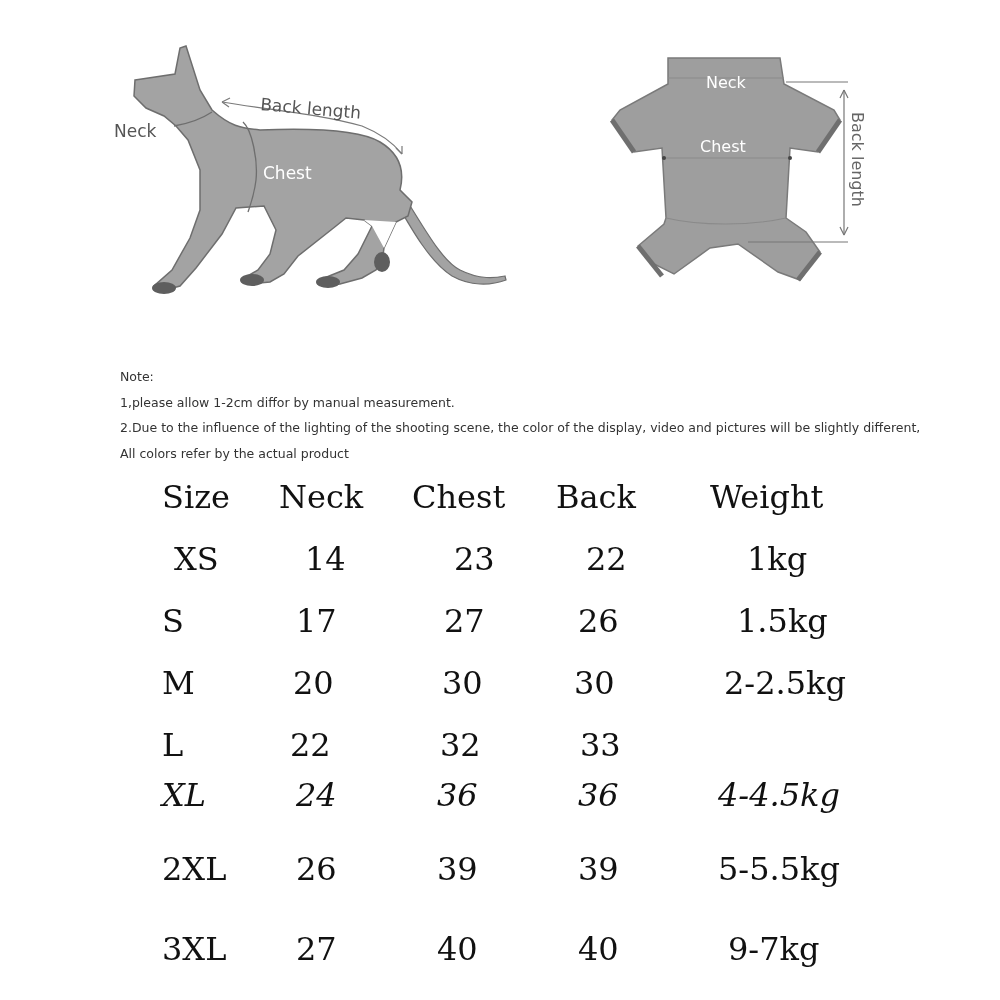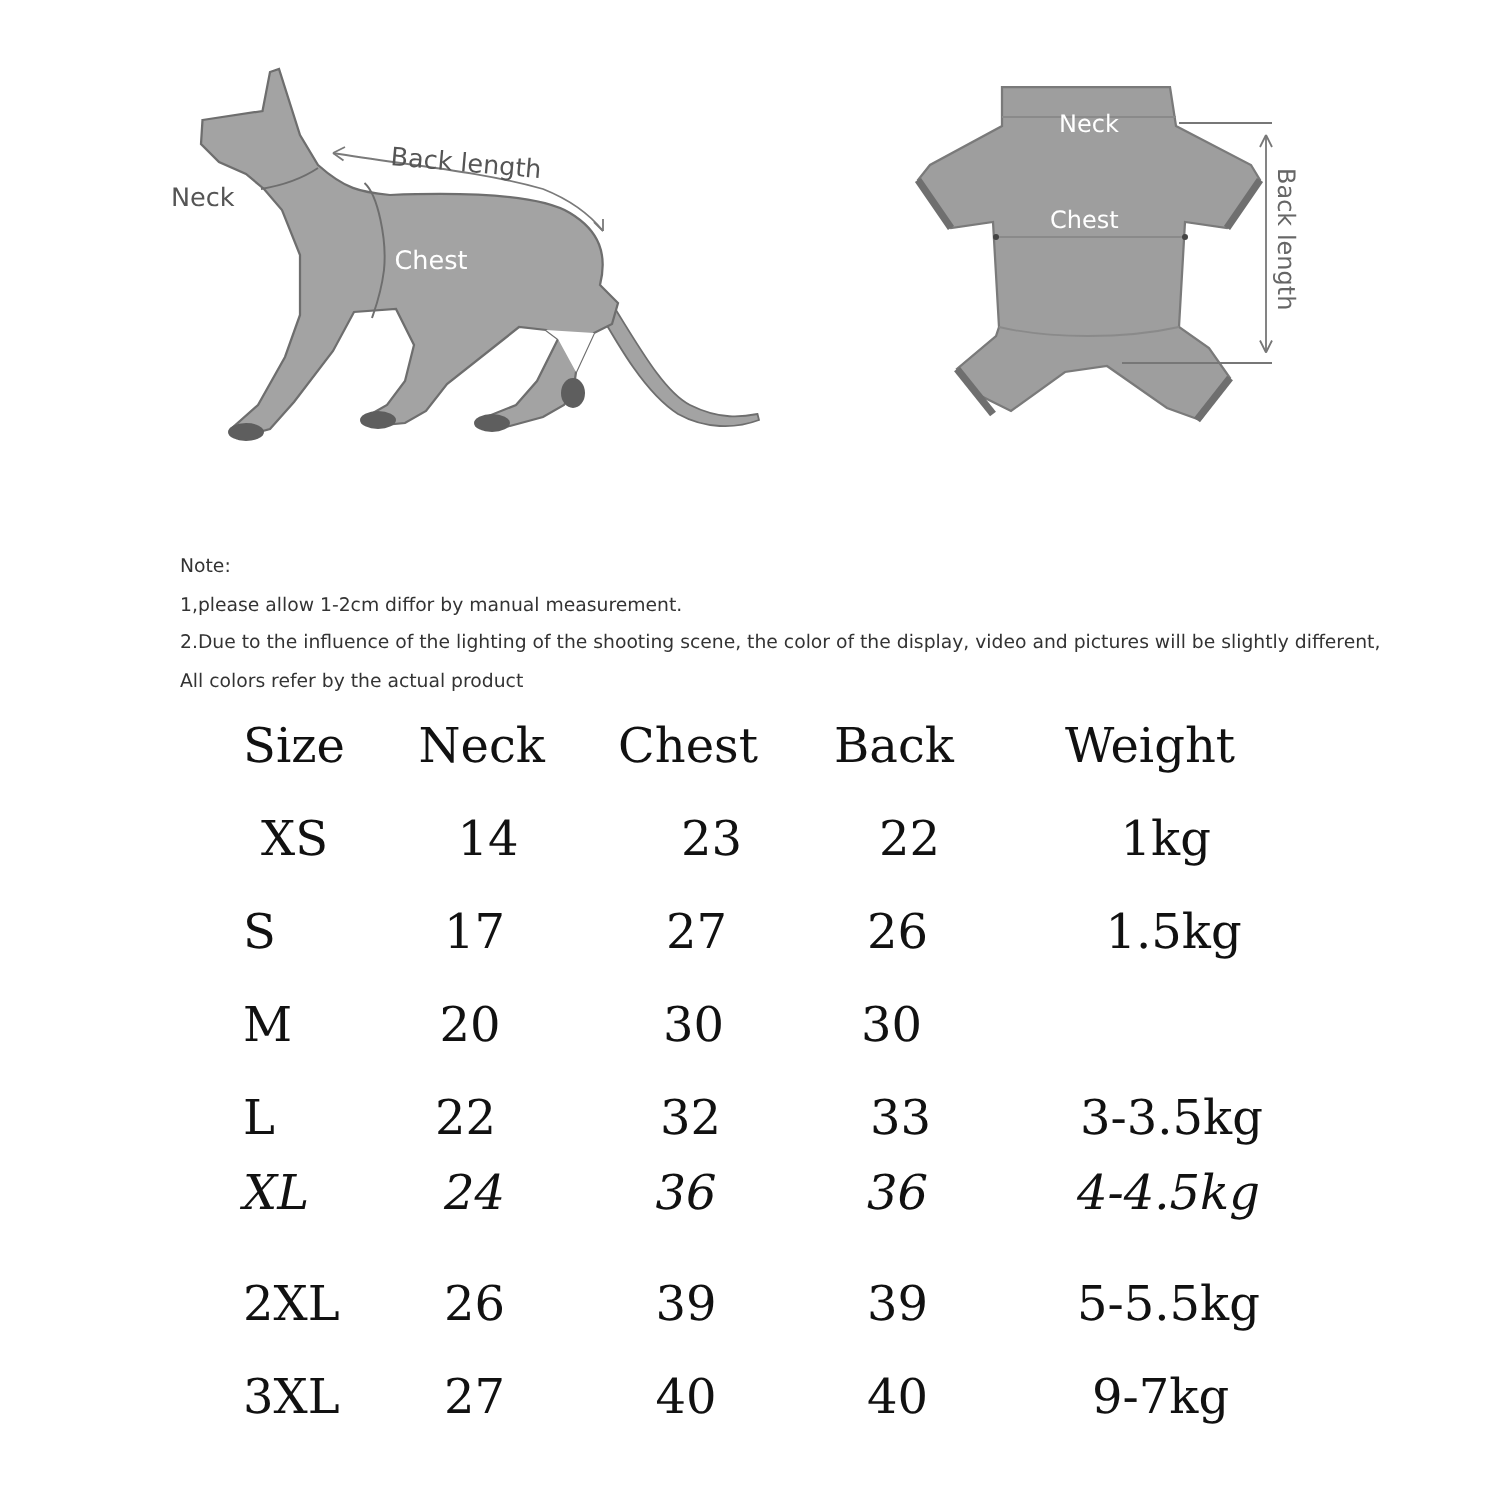--- a/index.html
+++ b/index.html
@@ -100,42 +100,42 @@
     <span style="left:296px">17</span>
     <span style="left:444px">27</span>
     <span style="left:578px">26</span>
     <span style="left:737px">1.5kg</span>
   </div>
   <div class="row" style="top:194px;left:0;width:1000px;">
     <span style="left:162px">M</span>
     <span style="left:293px">20</span>
     <span style="left:442px">30</span>
     <span style="left:574px">30</span>
+    <span style="left:724px">2-2.5kg</span>
   </div>
   <div class="row" style="top:256px;left:0;width:1000px;">
     <span style="left:162px">L</span>
     <span style="left:290px">22</span>
     <span style="left:440px">32</span>
     <span style="left:580px">33</span>
-    <span style="left:720px">3-3.5kg</span>
   </div>
   <div class="row" style="top:306px;left:0;width:1000px;font-style:italic;">
     <span style="left:162px">XL</span>
     <span style="left:296px">24</span>
     <span style="left:437px">36</span>
     <span style="left:578px">36</span>
     <span style="left:718px">4-4.5kg</span>
   </div>
   <div class="row" style="top:380px;left:0;width:928px;">
     <span style="left:162px">2XL</span>
     <span style="left:296px">26</span>
     <span style="left:437px">39</span>
     <span style="left:578px">39</span>
     <span style="left:718px">5-5.5kg</span>
   </div>
-  <div class="row" style="top:442px;left:0;width:808px;">
+  <div class="row" style="top:460px;left:0;width:808px;">
     <span style="left:162px">3XL</span>
     <span style="left:296px">27</span>
     <span style="left:437px">40</span>
     <span style="left:578px">40</span>
     <span style="left:728px">9-7kg</span>
   </div>
 </div>
 
 </body></html>

